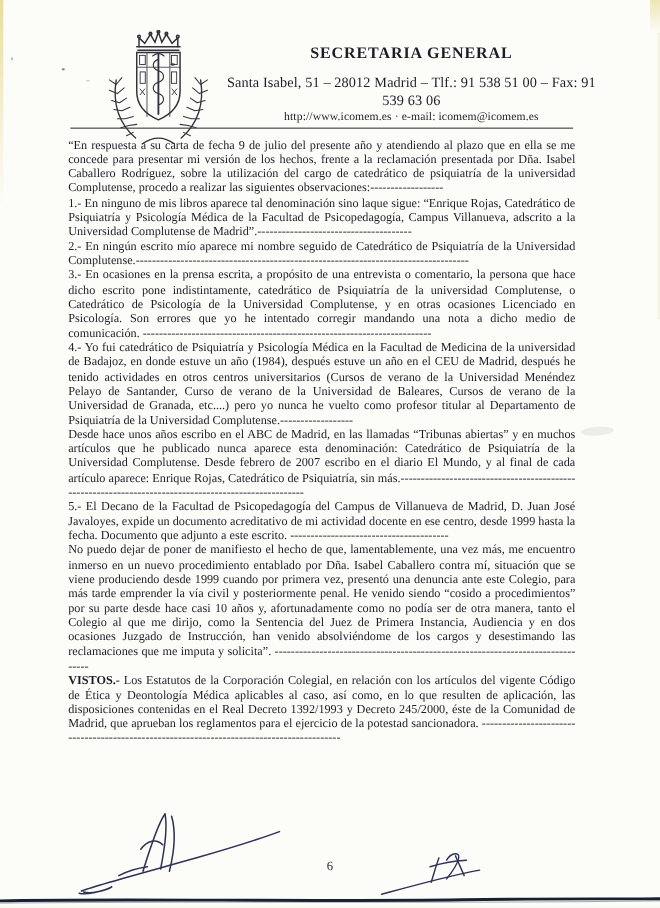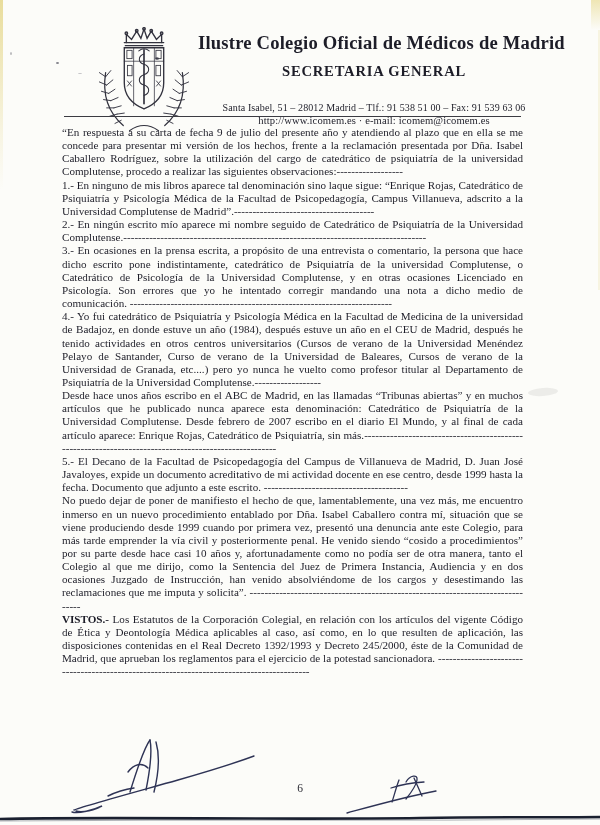--- a/index.html
+++ b/index.html
@@ -17,21 +17,21 @@
   .sp3{left:10px;top:52px;width:2px;height:3px;opacity:.4;}
   .sp4{left:155px;top:57px;width:4px;height:3px;opacity:.8;}
   .smudge{position:absolute;right:42px;top:388px;width:30px;height:8px;background:#909090;
           opacity:.14;border-radius:50%;transform:rotate(-4deg);}
   
   .logo{position:absolute;left:91px;top:27px;width:106px;height:112px;}
   .head-text{position:absolute;left:198px;top:32px;width:352px;text-align:center;}
   .org-name{font-size:18.6px;font-weight:bold;letter-spacing:.2px;margin:0;white-space:nowrap;
             transform-origin:left center;}
   .dept{font-size:14.6px;font-weight:bold;letter-spacing:.8px;margin:9px 0 0 0;}
-  .addr{font-size:10px;margin-top:22px;letter-spacing:.1px;}
+  .addr{font-size:13px;margin-top:9px;letter-spacing:.1px;}
   .web{font-size:10.6px;margin-top:2px;letter-spacing:.1px;}
   .head-rule{position:absolute;left:64px;top:116px;width:457px;border-top:1.7px solid #3b3b42;}
   
   .body-text{position:absolute;left:62px;top:126px;width:461px;
              font-size:11.1px;line-height:13.15px;text-align:justify;}
   .body-text p{margin:0;word-break:break-word;}
   .body-text .lead{font-weight:bold;font-family:Liberation Serif, serif;}
   
   .sig-left{position:absolute;left:68px;top:736px;width:192px;height:82px;}
   .sig-right{position:absolute;left:344px;top:770px;width:100px;height:46px;}
@@ -78,21 +78,20 @@
     <path d="M30,95 Q8,76 13,44" stroke-width="1.2"></path>
     <path d="M13,48 l-6,-4 M14,56 l-7,-3 M16,64 l-7,-2 M18,71 l-7,-1 M21,78 l-7,0 M24,84 l-7,2 M28,90 l-6,3
              M13,48 l5,-6 M14,56 l6,-5 M16,64 l6,-4 M18,71 l7,-3 M21,78 l7,-2 M24,84 l7,-1" stroke-width="0.9"></path>
     <path d="M70,95 Q92,76 87,44" stroke-width="1.2"></path>
     <path d="M87,48 l6,-4 M86,56 l7,-3 M84,64 l7,-2 M82,71 l7,-1 M79,78 l7,0 M76,84 l7,2 M72,90 l6,3
              M87,48 l-5,-6 M86,56 l-6,-5 M84,64 l-6,-4 M82,71 l-7,-3 M79,78 l-7,-2 M76,84 l-7,-1" stroke-width="0.9"></path>
     <path d="M36,100 Q50,90 64,100" stroke-width="1.1"></path>
   </svg>
 
   <div class="head-text">
-    <h1 class="org-name">Ilustre Colegio Oficial de Médicos de Madrid</h1>
     <h2 class="dept">SECRETARIA GENERAL</h2>
     <div class="addr">Santa Isabel, 51 – 28012 Madrid – Tlf.: 91 538 51 00 – Fax: 91 539 63 06</div>
     <div class="web">http://www.icomem.es   ·   e-mail: icomem@icomem.es</div>
   </div>
   <div class="head-rule"></div>
 
   <div class="body-text">
     <p><strong class="lead"></strong><span>“En respuesta a su carta de fecha 9 de julio del presente año y atendiendo al plazo que en ella se me concede para presentar mi versión de los hechos, frente a la reclamación presentada por Dña. Isabel Caballero Rodríguez, sobre la utilización del cargo de catedrático de psiquiatría de la universidad Complutense, procedo a realizar las siguientes observaciones:------------------</span></p>
     <p><strong class="lead"></strong><span>1.- En ninguno de mis libros aparece tal denominación sino laque sigue: “Enrique Rojas, Catedrático de Psiquiatría y Psicología Médica de la Facultad de Psicopedagogía, Campus Villanueva, adscrito a la Universidad Complutense de Madrid”.--------------------------------------</span></p>
     <p><strong class="lead"></strong><span>2.- En ningún escrito mío aparece mi nombre seguido de Catedrático de Psiquiatría de la Universidad Complutense.----------------------------------------------------------------------------------</span></p>

